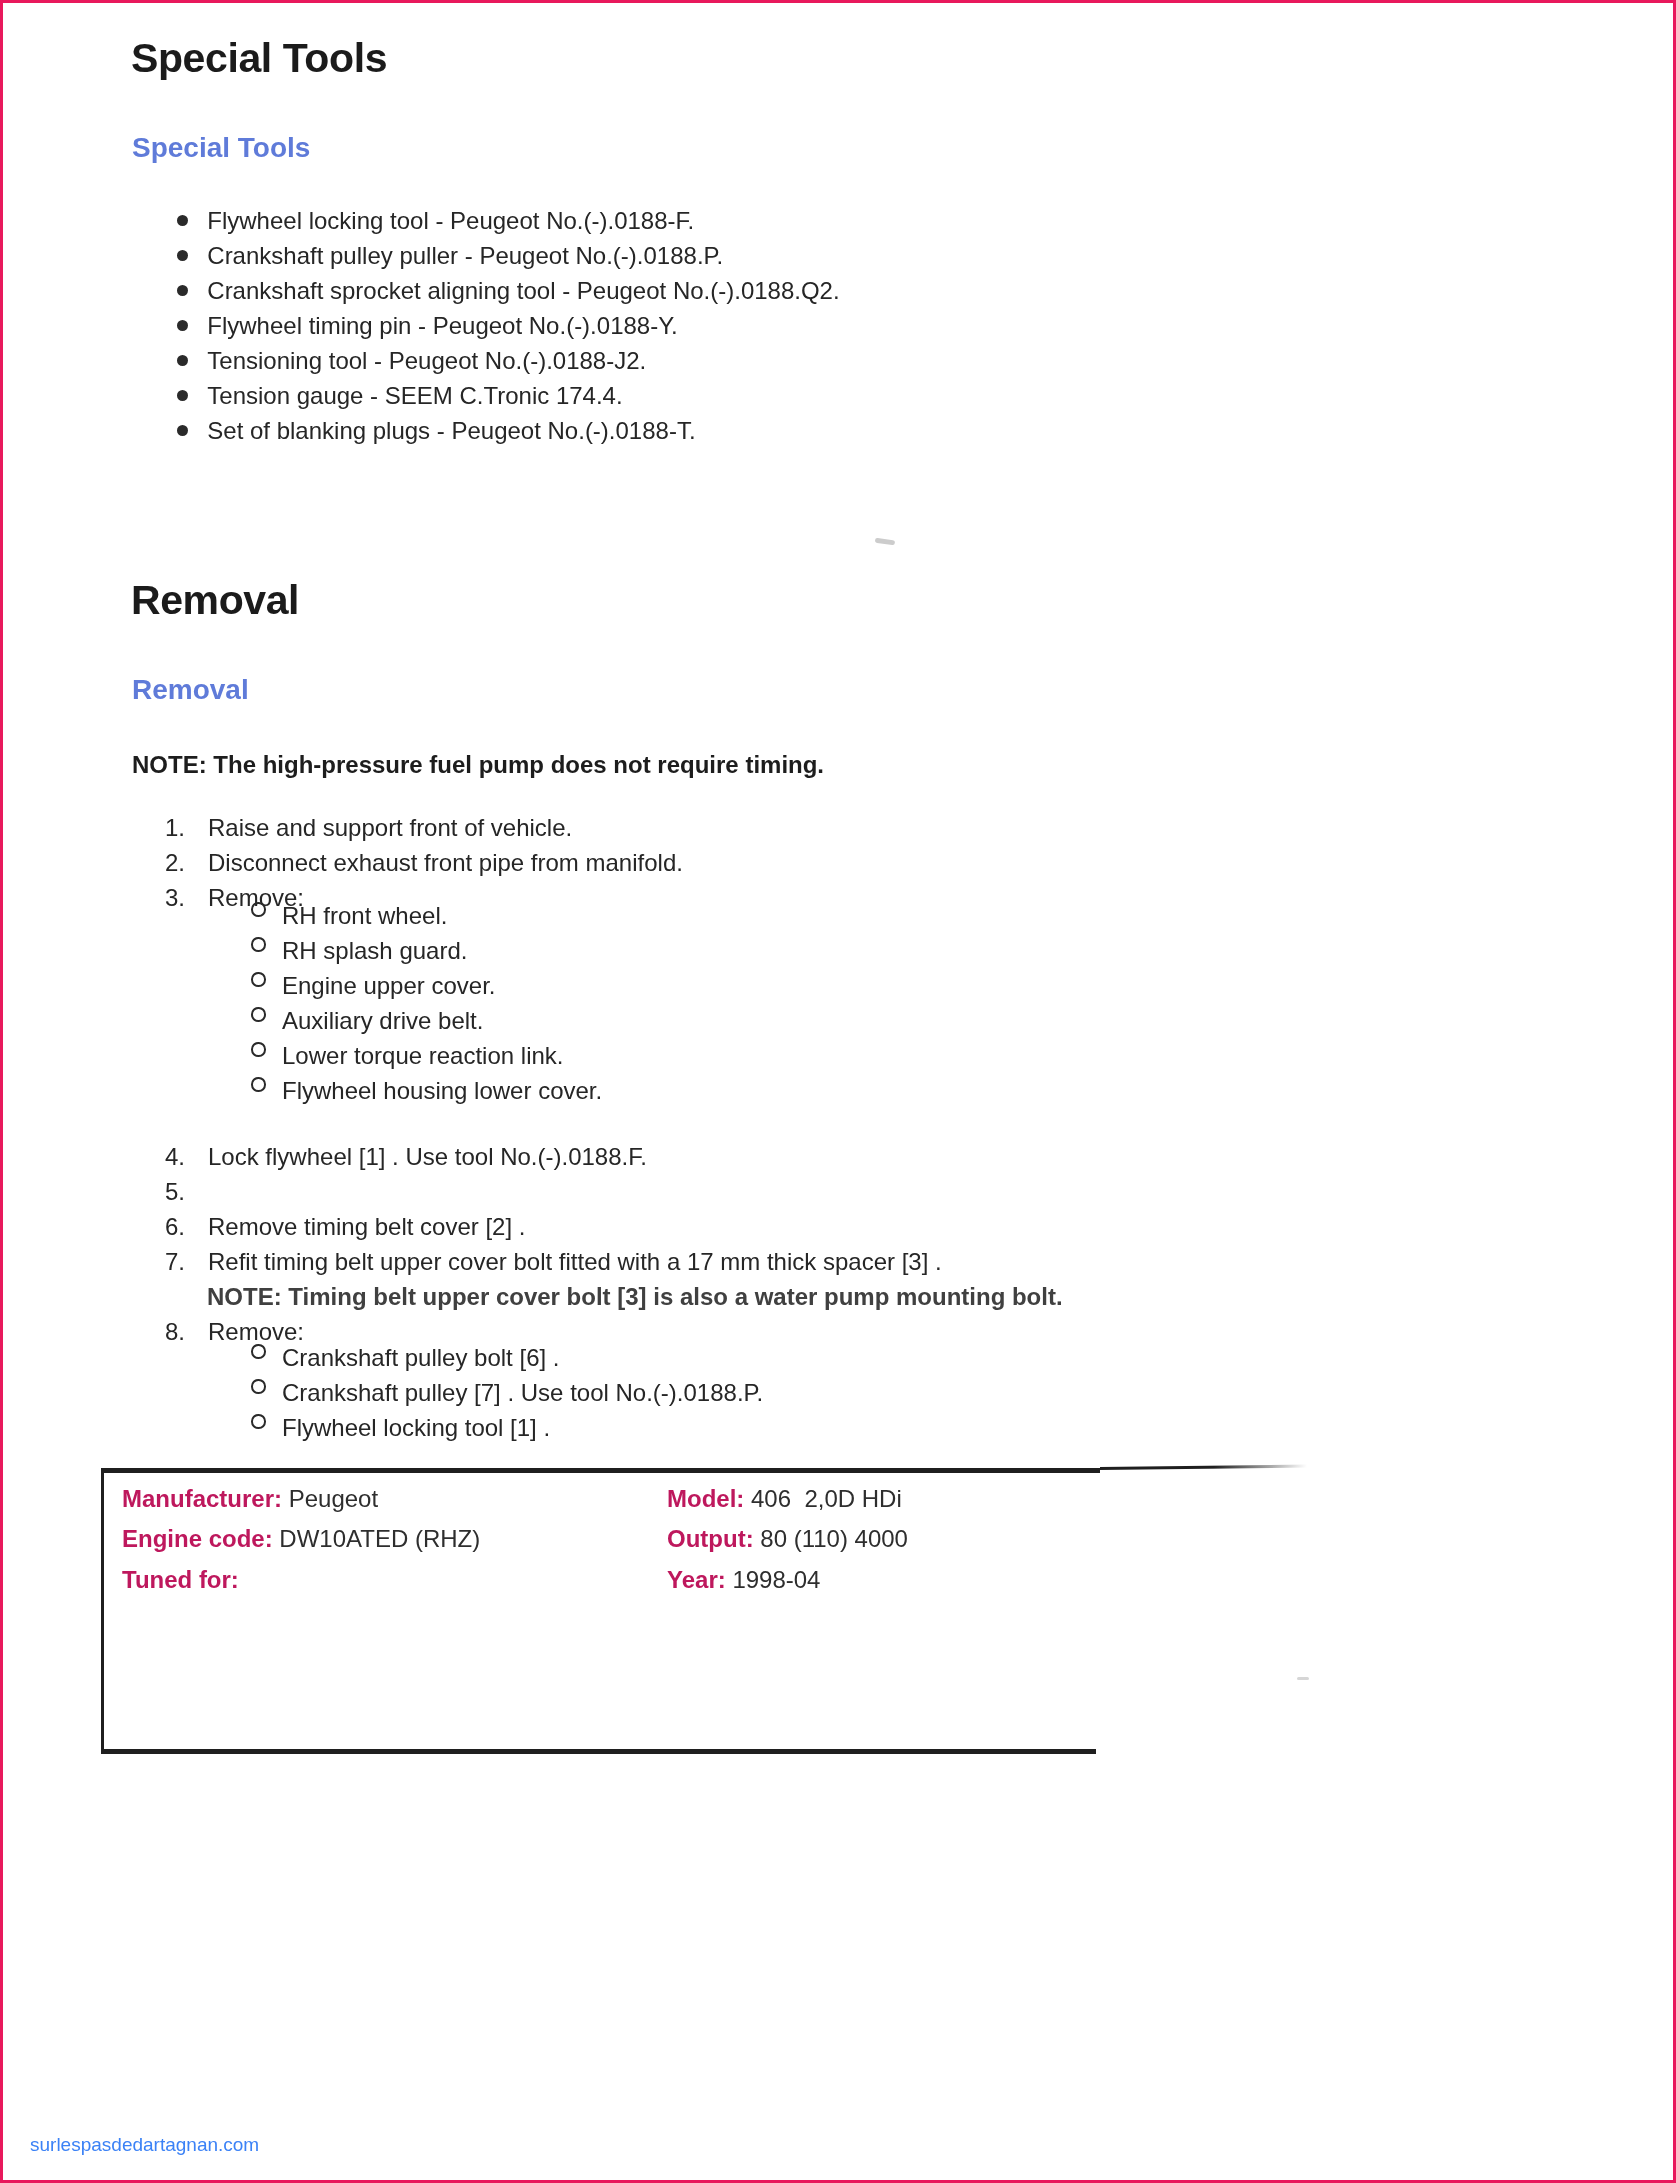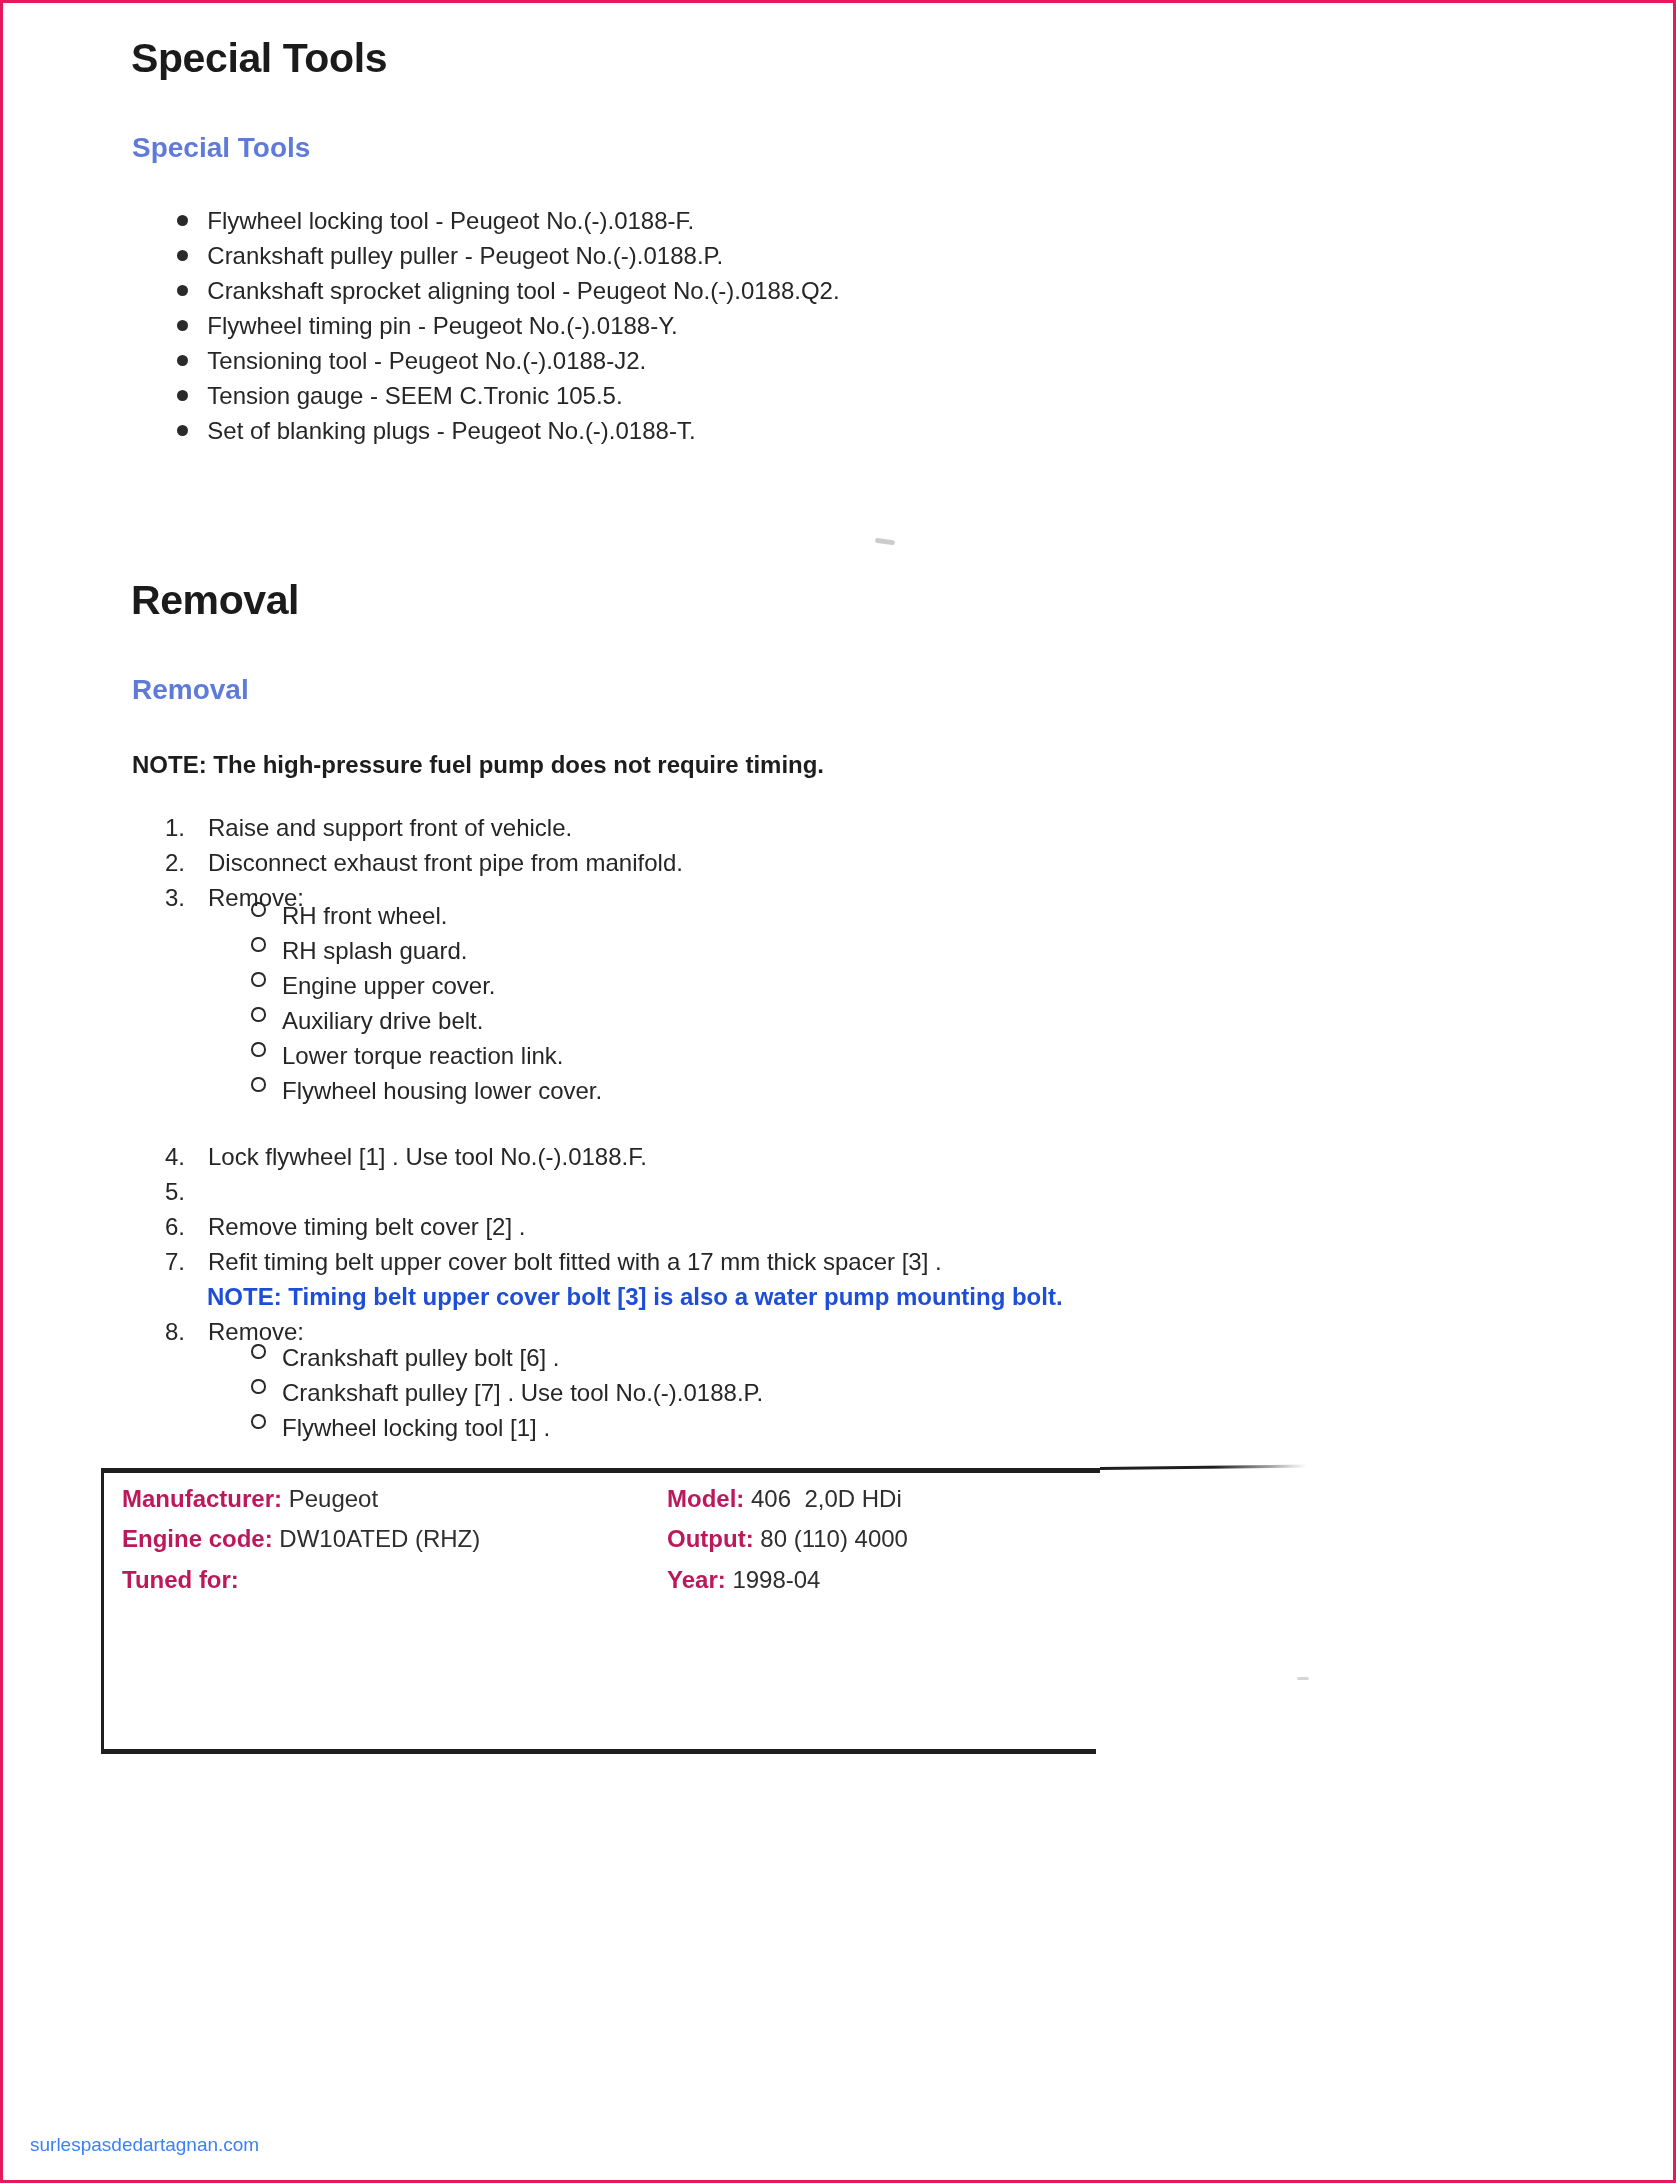--- a/index.html
+++ b/index.html
@@ -43,21 +43,21 @@
   }
   .steps{position:absolute;left:0;}
   #steps-a{top:807px;}
   #steps-b{top:1136px;}
   .steps li{
     display:flex;align-items:center;height:35px;
     font-size:24px;white-space:nowrap;color:#262626;
     padding-left:162px;
   }
   .steps .num{width:43px;flex:none;}
-  .steps li.note-row{padding-left:204px;font-weight:700;color:#1d4ed8;}
+  .steps li.note-row{padding-left:204px;font-weight:700;color:#404040;}
   .subs{position:absolute;left:248px;}
   #subs-a{top:899px;}
   #subs-b{top:1341px;}
   .subs li{
     display:flex;align-items:flex-start;height:35px;
     font-size:24px;white-space:nowrap;color:#262626;
   }
   .ring{
     width:10.5px;height:10.5px;border:2.3px solid #2a2a2a;border-radius:50%;
     margin-right:16.5px;flex:none;background:transparent;
@@ -112,21 +112,21 @@
     <li>
         <span class="dot"></span>
         <span>Flywheel timing pin - Peugeot No.(-).0188-Y.</span>
       </li>
     <li>
         <span class="dot"></span>
         <span>Tensioning tool - Peugeot No.(-).0188-J2.</span>
       </li>
     <li>
         <span class="dot"></span>
-        <span>Tension gauge - SEEM C.Tronic 105.5.</span>
+        <span>Tension gauge - SEEM C.Tronic 174.4.</span>
       </li>
     <li>
         <span class="dot"></span>
         <span>Set of blanking plugs - Peugeot No.(-).0188-T.</span>
       </li>
   </ul>
 
   <div class="h1" id="h1-removal">Removal</div>
   <div class="h2" id="h2-removal">Removal</div>
 

